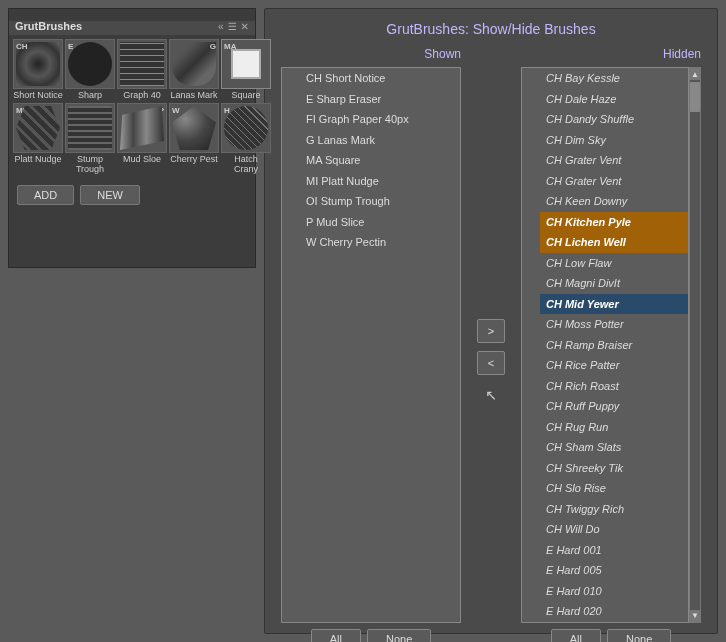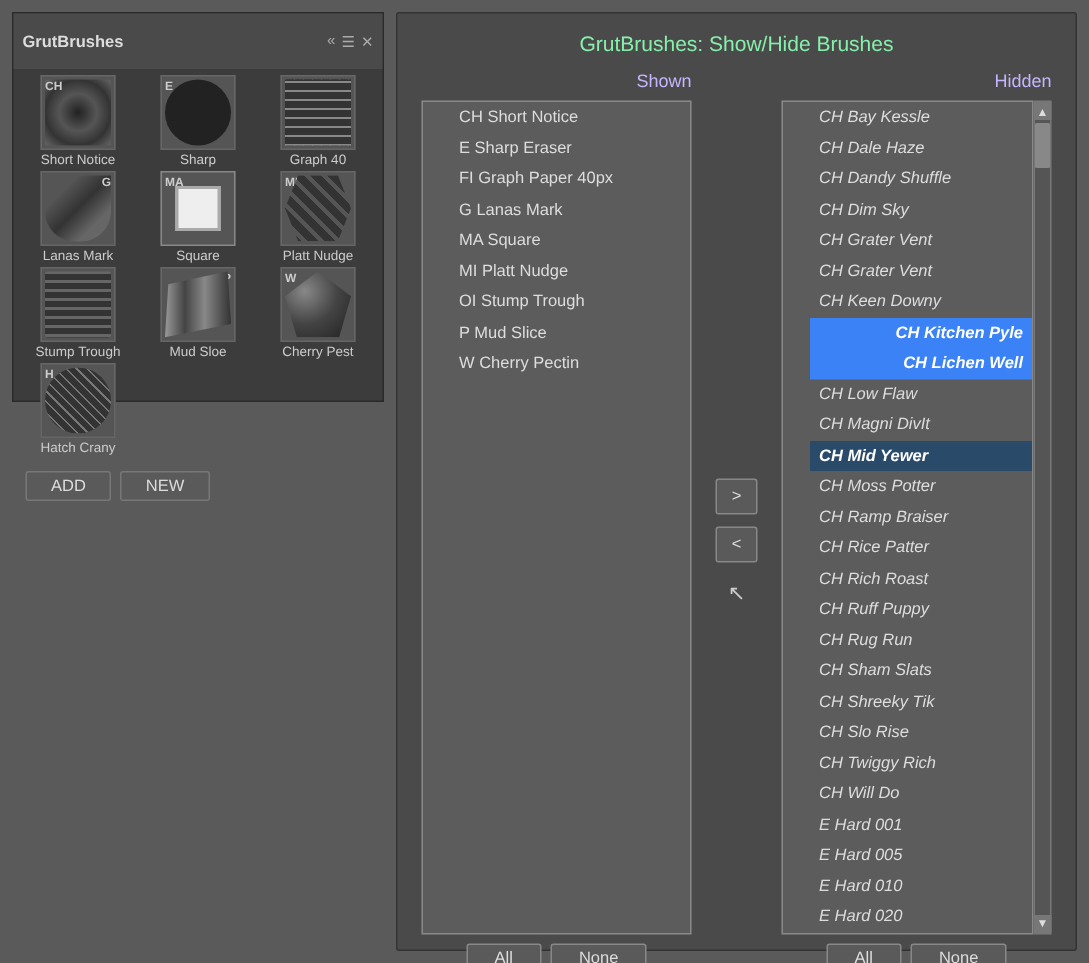--- a/index.html
+++ b/index.html
@@ -20,45 +20,46 @@
       border: 1px solid #2a2a2a;
       position: relative;
       flex-shrink: 0;
       height: 260px;
       align-self: flex-start;
       margin: 8px 0 0 8px;
     }
     .left-panel-header {
       display: flex;
       justify-content: space-between;
-      align-items: center;
+      align-items: flex-end;
       background: #4a4a4a;
       padding: 3px 6px;
-      height: 37px;
+      height: 14px;
+      margin-top: 12px;
     }
     .left-panel-title {
       color: #dddddd;
       font-size: 11px;
       font-weight: bold;
     }
     .header-controls {
       display: flex;
       gap: 4px;
       align-items: center;
     }
     .header-btn {
       color: #aaa;
       font-size: 10px;
       cursor: pointer;
       background: none;
       border: none;
     }
     .brush-grid {
       display: grid;
-      grid-template-columns: repeat(3, 1fr);
+      grid-template-columns: repeat(5, 1fr);
       gap: 2px;
       padding: 4px;
     }
     .brush-item {
       display: flex;
       flex-direction: column;
       align-items: center;
       cursor: pointer;
     }
     .brush-thumb {
@@ -172,21 +173,21 @@
       flex: 1;
       background: #4a4a4a;
       border: 1px solid #333;
       margin: 8px 8px 8px 8px;
       display: flex;
       flex-direction: column;
       border-radius: 2px;
     }
     .dialog-title {
       text-align: center;
-      color: #86efac;
+      color: #c4b5fd;
       font-size: 14px;
       padding: 12px 0 8px 0;
     }
     .dialog-body {
       display: flex;
       flex: 1;
       padding: 0 16px 8px 16px;
       gap: 8px;
     }
     .list-section {
@@ -211,24 +212,23 @@
     .list-item {
       padding: 2px 6px;
       color: #ddd;
       font-size: 11px;
       cursor: pointer;
       white-space: nowrap;
       line-height: 1.5;
       margin-left: 18px;
     }
     .list-item.selected {
-      background: #3b82f6;
+      background: #a16207;
       color: #fff;
       font-weight: bold;
-      text-align: right;
     }
     .list-item.selected-dark {
       background: #2a4a6a;
       color: #fff;
       font-weight: bold;
     }
 
     
     .list-box::-webkit-scrollbar { width: 12px; }
     .list-box::-webkit-scrollbar-track { background: #555; }

